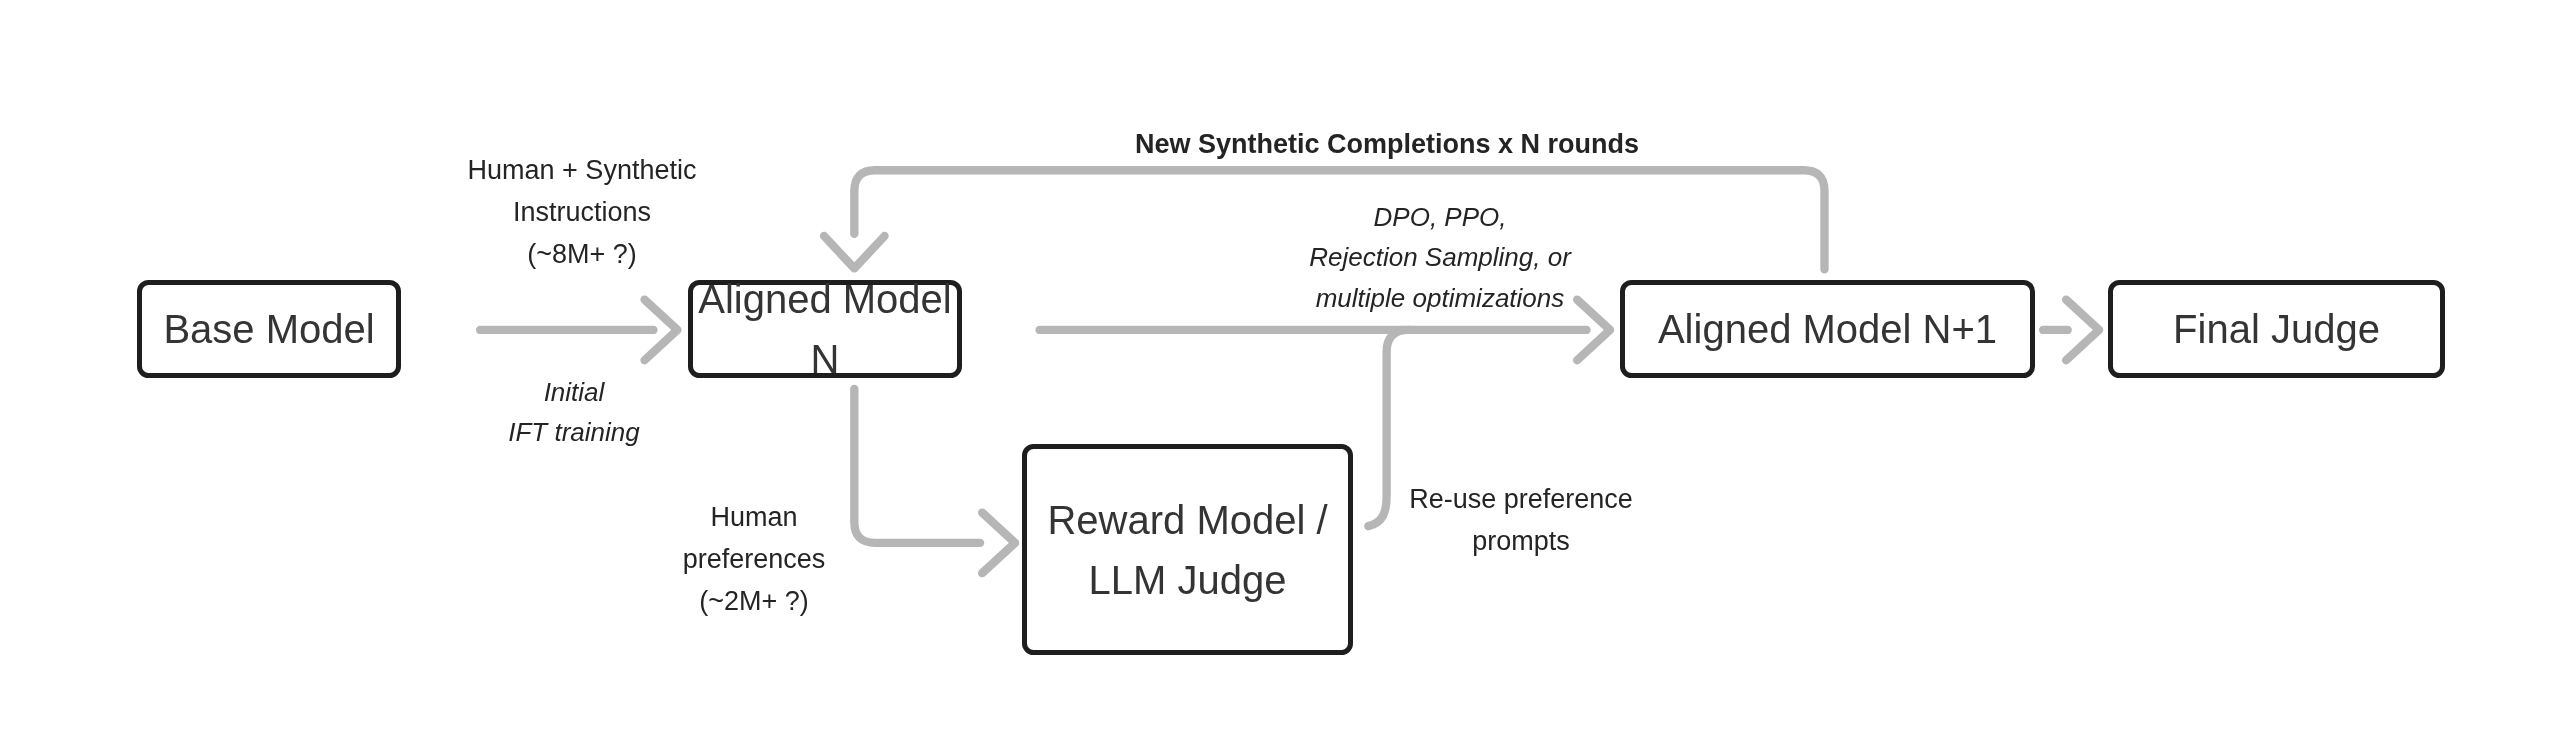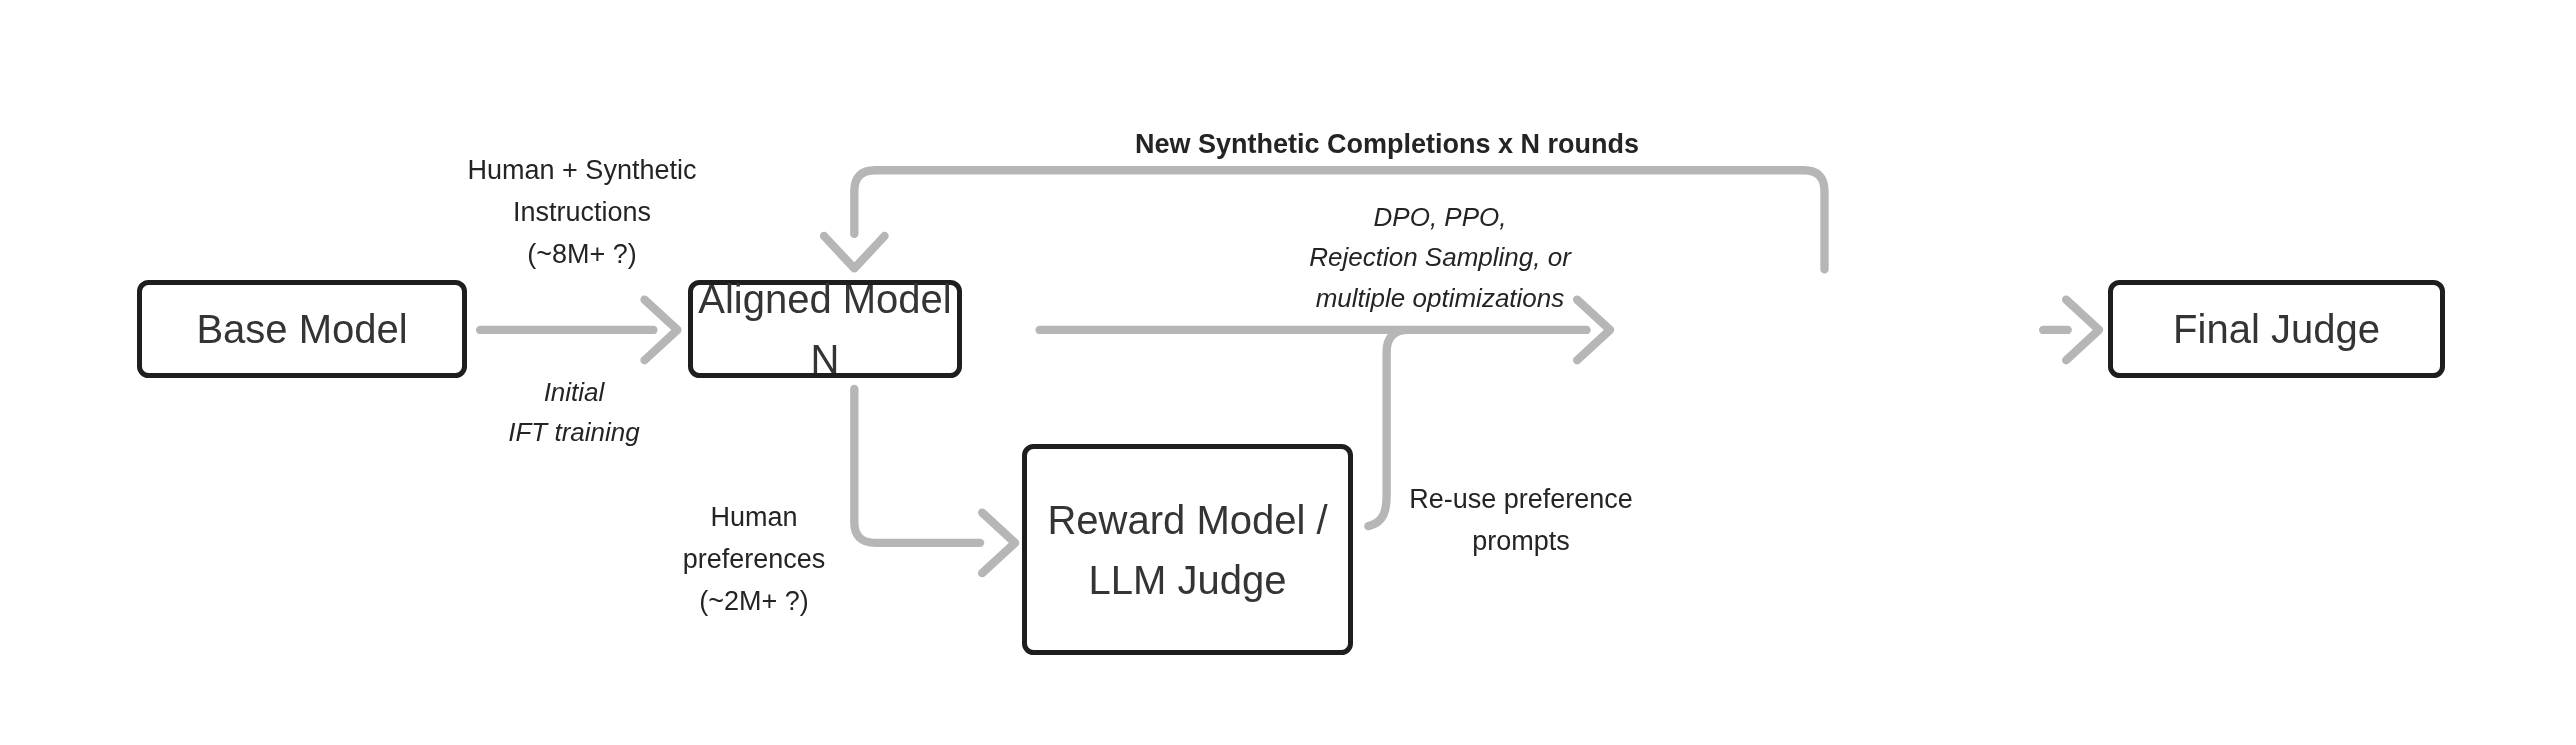--- a/index.html
+++ b/index.html
@@ -90,24 +90,25 @@
     <g>
       <path class="edge" d="M 1637 745 L 1637 1000 Q 1637 1040 1677 1040 L 1878 1040"></path>
       <path class="edge" d="M 1882 982 L 1945 1040 L 1882 1098"></path>
     </g>
 
     <g>
       <path class="edge" d="M 2622 1008 C 2650 1001 2657 982 2657 948 L 2657 674 Q 2657 632 2699 632"></path>
     </g>
   </svg>
 
-  <div class="node" style="left:137px; top:280px; width:330px; height:98px;">Base Model</div>
+  <div class="node" style="left:137px; top:280px; width:264px; height:98px;">Base Model</div>
 
   <div class="node" style="left:688px; top:280px; width:274px; height:98px;">Aligned Model N</div>
 
+  <div class="node" style="left:1620px; top:280px; width:415px; height:98px;">Aligned Model N+1</div>
 
   <div class="node" style="left:2108px; top:280px; width:337px; height:98px;">Final Judge</div>
 
   <div class="node" style="left:1022px; top:444px; width:331px; height:211px;">Reward Model /
 LLM Judge</div>
 
   <div class="edge-label" style="left:1387px; top:124px;font-weight:bold;">New Synthetic Completions x N rounds</div>
 
   <div class="edge-label" style="left:582px; top:150px;">Human + Synthetic
 Instructions

